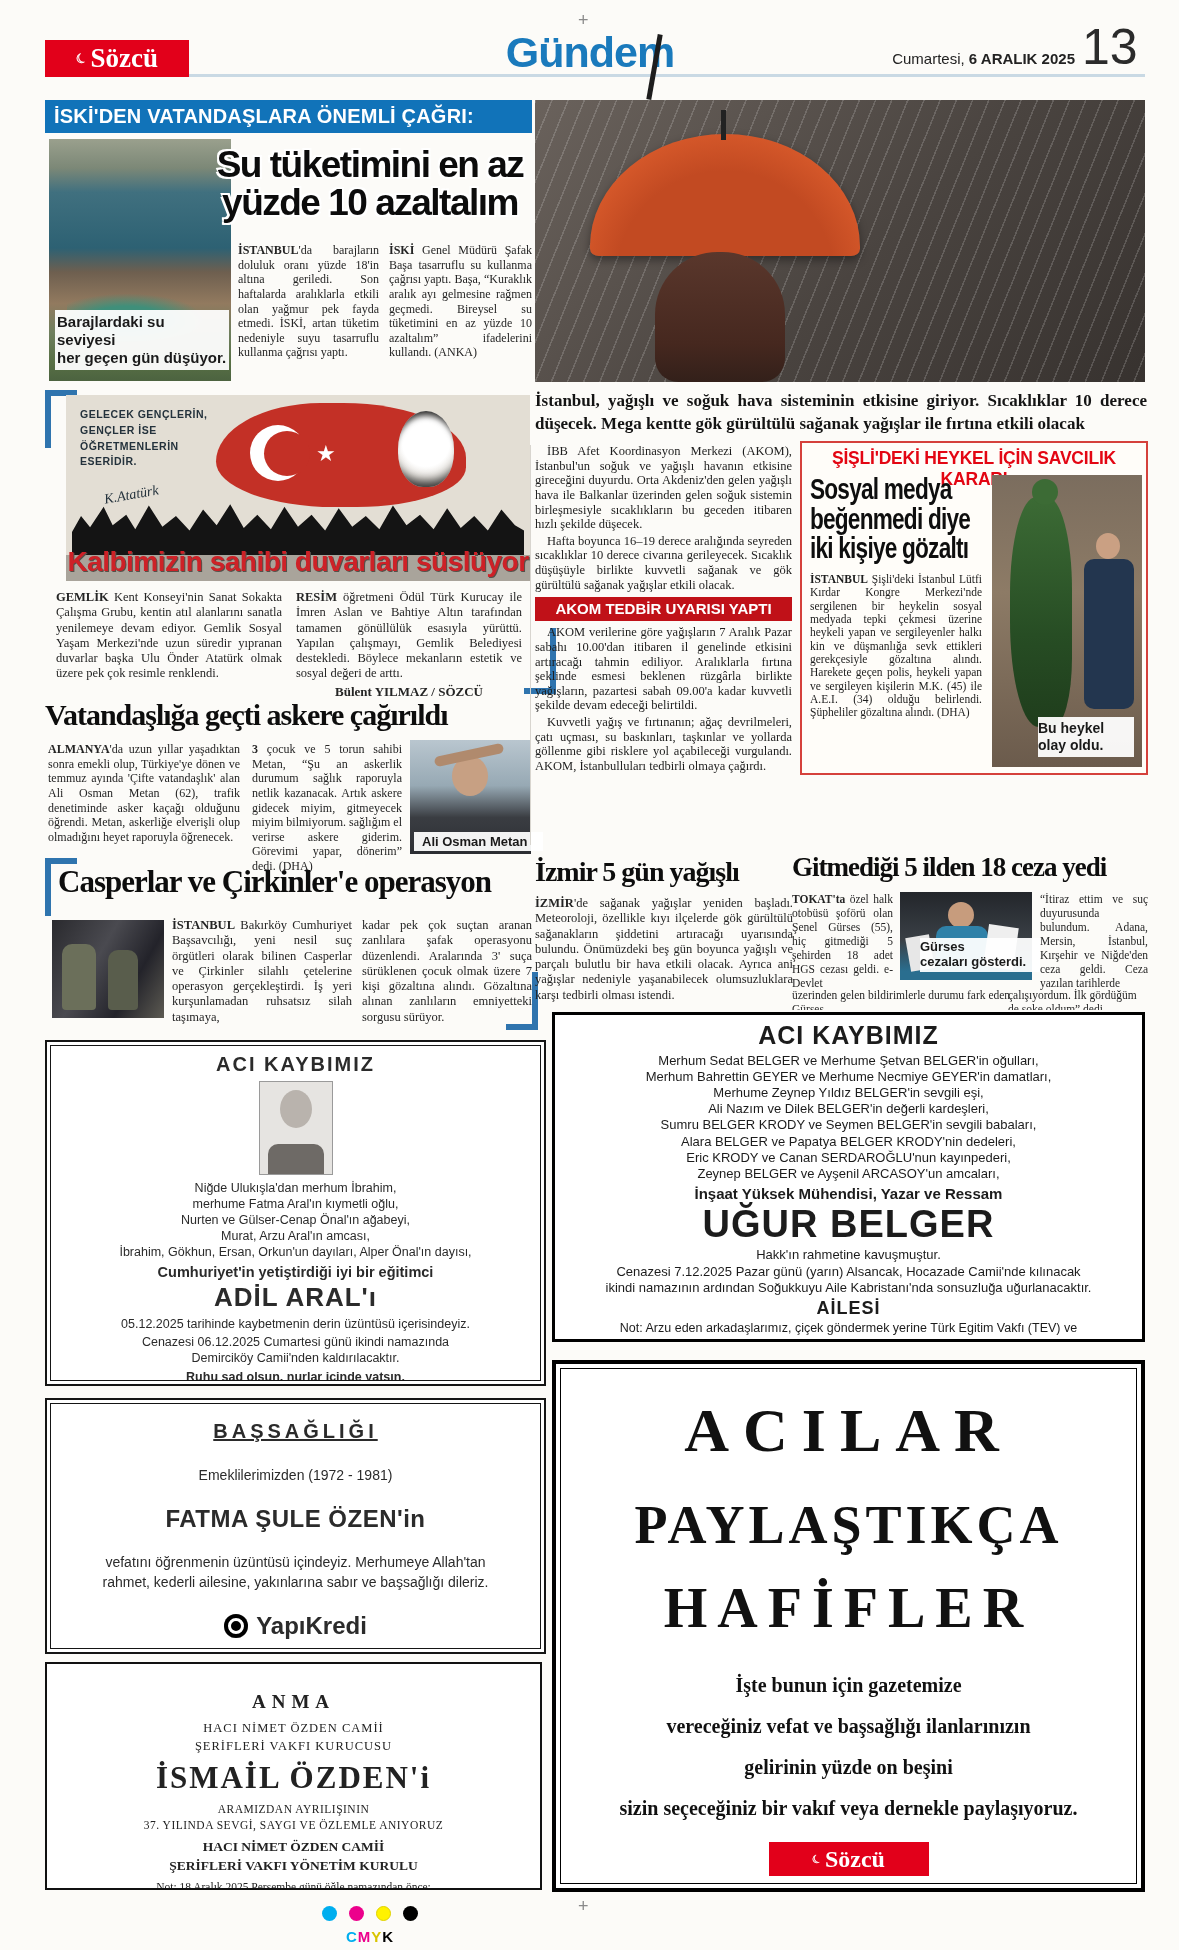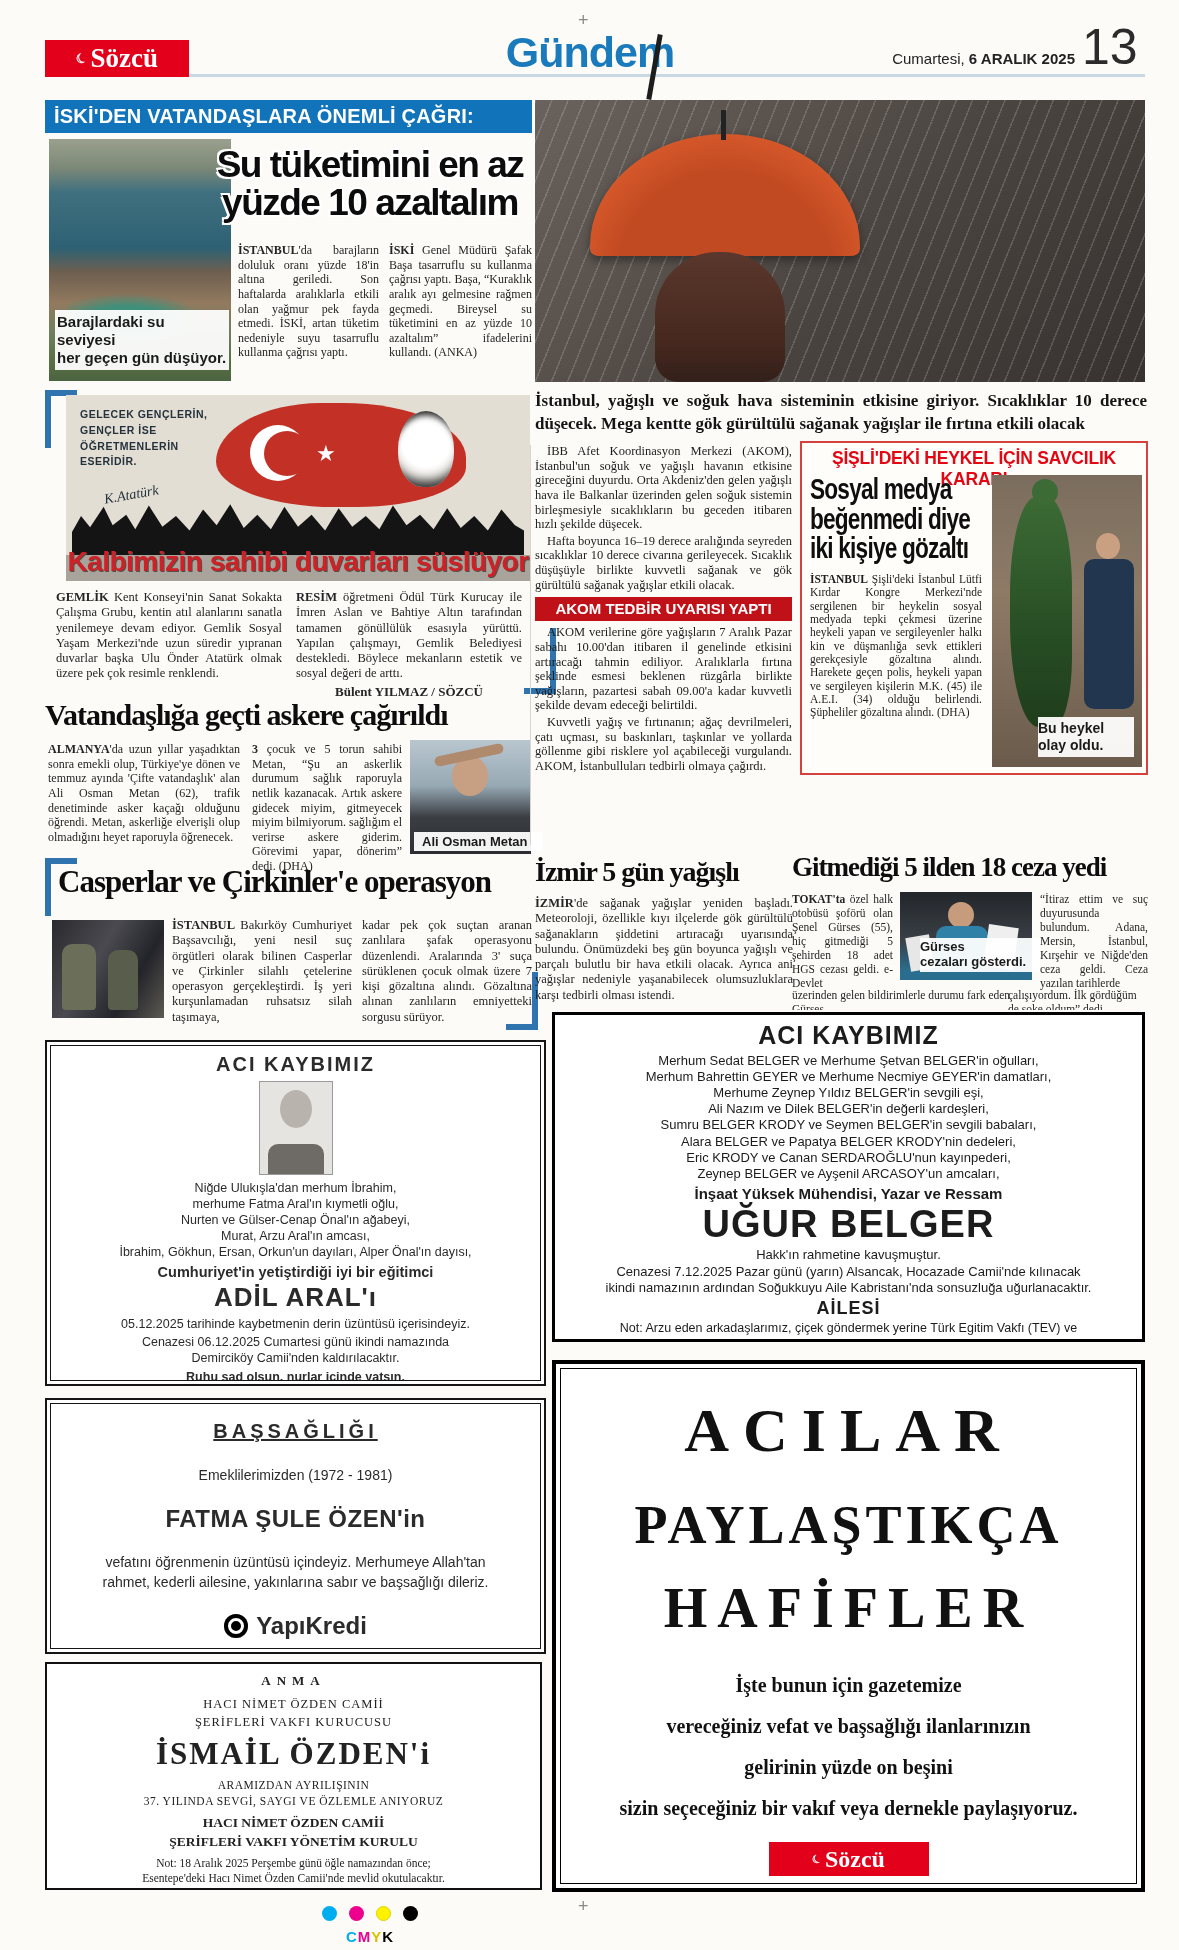--- a/index.html
+++ b/index.html
@@ -201,21 +201,21 @@
       <div class="pre" style="margin-top:20px;font-size:14px;line-height:1.4;">vefatını öğrenmenin üzüntüsü içindeyiz. Merhumeye Allah'tan
 rahmet, kederli ailesine, yakınlarına sabır ve başsağlığı dileriz.</div>
       <div style="margin-top:20px;display:flex;align-items:center;justify-content:center;gap:8px;">
         <span style="width:24px;height:24px;border-radius:50%;background:#000;display:inline-block;box-shadow:inset 0 0 0 4px #000,inset 0 0 0 7px #fff;"></span>
         <span class="b" style="font-size:24px;">YapıKredi</span>
       </div>
     </div>
   </div>
 
   <div class="abs ctr serif" style="left:45px;top:1662px;width:497px;height:228px;border:2px solid #111;background:#fff;box-sizing:border-box;overflow:hidden;color:#222;">
-    <div class="b" style="margin-top:9px;font-size:13px;letter-spacing:6px;">ANMA</div>
+    <div class="b" style="margin-top:27px;font-size:19px;letter-spacing:6px;">ANMA</div>
     <div class="pre" style="margin-top:6px;font-size:12.5px;line-height:1.45;letter-spacing:1px;">HACI NİMET ÖZDEN CAMİİ
 ŞERİFLERİ VAKFI KURUCUSU</div>
     <div class="b" style="margin-top:5px;font-size:31px;letter-spacing:2px;">İSMAİL ÖZDEN'i</div>
     <div class="pre" style="margin-top:5px;font-size:11.5px;line-height:1.4;letter-spacing:.5px;">ARAMIZDAN AYRILIŞININ
 37. YILINDA SEVGİ, SAYGI VE ÖZLEMLE ANIYORUZ</div>
     <div class="b pre" style="margin-top:5px;font-size:13.5px;line-height:1.35;">HACI NİMET ÖZDEN CAMİİ
 ŞERİFLERİ VAKFI YÖNETİM KURULU</div>
     <div class="pre" style="margin-top:5px;font-size:11.5px;line-height:1.3;">Not: 18 Aralık 2025 Perşembe günü öğle namazından önce;
 Esentepe'deki Hacı Nimet Özden Camii'nde mevlid okutulacaktır.</div>
   </div>

